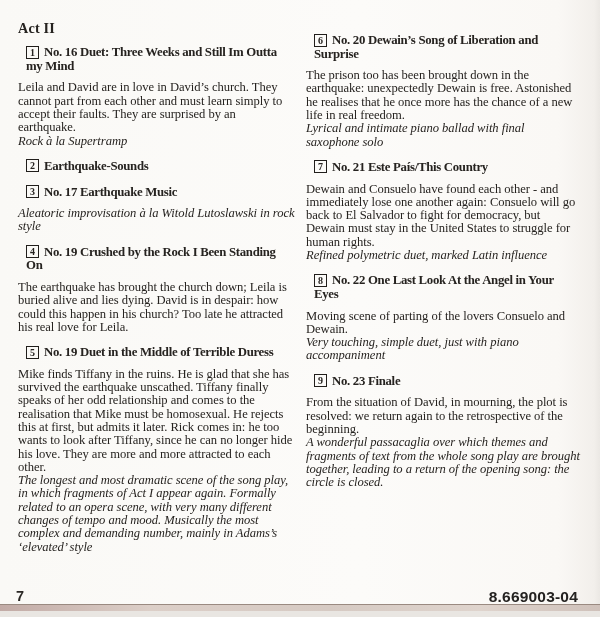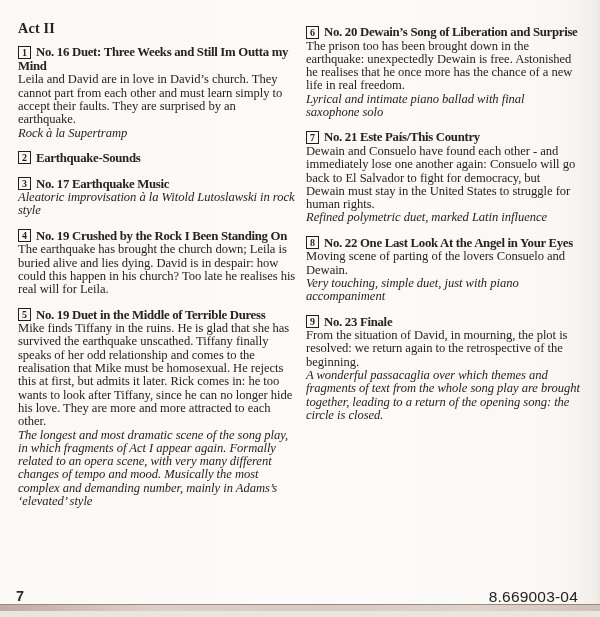--- a/index.html
+++ b/index.html
@@ -25,21 +25,21 @@
   .act-title {
     font-weight: bold;
     font-size: 14.2px;
     margin: 0 0 11px 0;
     letter-spacing: 0.2px;
   }
   .section { margin: 0 0 12px 0; }
   .title {
     font-size: 12.8px;
     font-weight: bold;
-    margin: 0;
+    margin: 8px;
     line-height: 13.6px;
     letter-spacing: -0.3px;
   }
   .trackbox {
     display: inline-block;
     width: 11px; height: 11px;
     border: 1.5px solid #211e1b;
     line-height: 11.5px;
     text-align: center;
     font-size: 10px;
@@ -60,21 +60,21 @@
     left: 16px; top: 588px;
     font-family: "Liberation Sans", "DejaVu Sans", sans-serif;
     font-weight: bold;
     font-size: 14.5px;
     color: #2a2724;
   }
   .catalog-number {
     position: absolute;
     right: 22px; top: 588px;
     font-family: "Liberation Sans", "DejaVu Sans", sans-serif;
-    font-weight: normal;
+    font-weight: bold;
     font-size: 15.5px;
     letter-spacing: 0.2px;
     color: #242220;
   }
   .bottom-strip {
     position: absolute;
     left: 0; bottom: 0;
     width: 600px; height: 6px;
     background: linear-gradient(90deg, #c2aba6 0%, #dccfc8 25%, #d6cac3 55%, #dfd4cd 80%, #cfc1ba 100%);
     border-top: 1px solid #9a8a81;
@@ -98,21 +98,21 @@
       <h3 class="title"><span class="trackbox">2</span><span>Earthquake-Sounds</span></h3>
     </div>
 
     <div class="section">
       <h3 class="title"><span class="trackbox">3</span><span>No. 17 Earthquake Music</span></h3>
       <p class="note">Aleatoric improvisation à la Witold Lutoslawski in rock style</p>
     </div>
 
     <div class="section">
       <h3 class="title"><span class="trackbox">4</span><span>No. 19 Crushed by the Rock I Been Standing On</span></h3>
-      <p class="body">The earthquake has brought the church down; Leila is buried alive and lies dying. David is in despair: how could this happen in his church? Too late he realises his real will for Leila.</p>
+      <p class="body">The earthquake has brought the church down; Leila is buried alive and lies dying. David is in despair: how could this happen in his church? Too late he attracted his real love for Leila.</p>
     </div>
 
     <div class="section">
       <h3 class="title"><span class="trackbox">5</span><span>No. 19 Duet in the Middle of Terrible Duress</span></h3>
       <p class="body">Mike finds Tiffany in the ruins. He is glad that she has survived the earthquake unscathed. Tiffany finally speaks of her odd relationship and comes to the realisation that Mike must be homosexual. He rejects this at first, but admits it later. Rick comes in: he too wants to look after Tiffany, since he can no longer hide his love. They are more and more attracted to each other.</p>
       <p class="note">The longest and most dramatic scene of the song play, in which fragments of Act I appear again. Formally related to an opera scene, with very many different changes of tempo and mood. Musically the most complex and demanding number, mainly in Adams’s ‘elevated’ style</p>
     </div>
   </div>
 
   <div class="col col-right">

